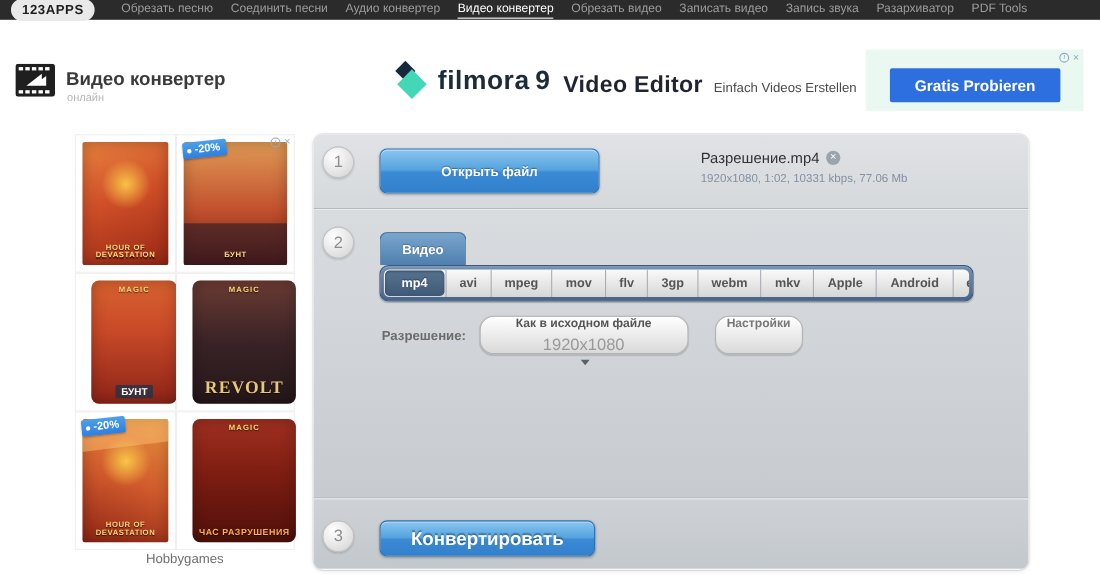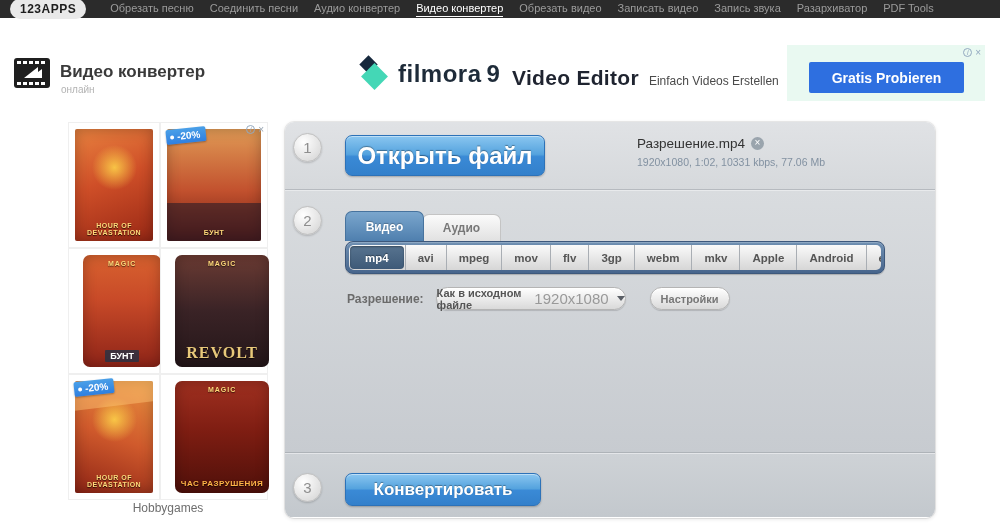--- a/index.html
+++ b/index.html
@@ -86,21 +86,21 @@
   .step-circle { position:absolute; width:29px; height:29px; border-radius:50%;
                  background:radial-gradient(circle at 35% 30%, #ffffff, #dddddd 75%, #cfcfcf);
                  border:1px solid #c0c0c0; box-shadow:0 1px 2px rgba(0,0,0,.18);
                  color:#8e8e8e; font-size:15px; display:flex; align-items:center; justify-content:center; }
 
   .blue-btn { background:linear-gradient(to bottom,#8ac6f0 0%,#55a3de 47%,#3a8ad6 53%,#3380cb 100%);
               border:1px solid #2d72b8; border-radius:7px; color:#fff; font-weight:bold; cursor:pointer;
               text-shadow:0 -1px 1px rgba(0,0,0,.35);
               box-shadow:inset 0 1px 0 rgba(255,255,255,.45), 0 1px 2px rgba(0,0,0,.25);
               display:flex; align-items:center; justify-content:center; }
-  .open-btn { position:absolute; left:60px; top:13px; width:200px; height:41px; font-size:24px; }
+  .open-btn { position:absolute; left:60px; top:13px; width:200px; height:41px; font-size:12px; }
   .convert-btn { position:absolute; left:60px; top:20px; width:196px; height:33px; font-size:17px; }
 
   .file-block { position:absolute; left:352px; top:14px; }
   .file-row { display:flex; align-items:center; gap:6px; }
   .file-name { font-size:13.5px; color:#333; }
   .file-close { width:13px; height:13px; border-radius:50%; background:#9aa4ad; color:#fff; font-size:10px;
                 line-height:12px; text-align:center; cursor:pointer; }
   .file-info { margin-top:5px; font-size:10.5px; color:#8291a1; }
 
   .tabs { position:absolute; left:60px; top:21px; display:flex; align-items:flex-end; }
@@ -120,23 +120,23 @@
          color:#555; cursor:pointer; border-left:1px solid #a9aeb4; padding:0 12px; }
   .fmt:first-child { border-left:none; }
   .fmt.active { background:linear-gradient(#57738f,#3e5a78); color:#fff; border-radius:4px; margin:1px;
                 border-left:none; text-shadow:0 -1px 1px rgba(0,0,0,.4);
                 box-shadow:inset 0 1px 2px rgba(0,0,0,.35); padding:0 15px; }
   .fmt-more { flex:1; display:flex; align-items:center; justify-content:space-between;
               border-left:1px solid #a9aeb4; padding:0 12px; cursor:pointer; font-size:11.5px; font-weight:bold; color:#555; }
 
   .res-row { position:absolute; left:62px; top:97px; display:flex; align-items:center; }
   .res-label { font-size:12px; font-weight:bold; color:#6b6b6b; }
-  .pill { height:23px; border-radius:13px; background:linear-gradient(#ffffff,#d9d9d9); border:1px solid #b4b4b4;
+  .pill { height:35px; border-radius:13px; background:linear-gradient(#ffffff,#d9d9d9); border:1px solid #b4b4b4;
           box-shadow:0 1px 1px rgba(0,0,0,.15), inset 0 1px 0 #fff; display:flex; align-items:center;
-          justify-content:center; cursor:pointer; }
+          cursor:pointer;flex-direction:column; }
   .res-select { margin-left:12px; width:190px; gap:5px; }
   .res-value { font-size:11px; font-weight:bold; color:#555; }
   .res-detail { font-size:15px; color:#999; }
   .dd-arrow { width:0; height:0; border-left:4px solid transparent; border-right:4px solid transparent;
               border-top:5px solid #5a5f66; margin-left:3px; }
   .settings-btn { margin-left:24px; width:80px; font-size:11px; font-weight:bold; color:#777; }
 </style>
 </head>
 <body>
 
@@ -258,21 +258,20 @@
         </div>
         <div class="file-info">1920x1080, 1:02, 10331 kbps, 77.06 Mb</div>
       </div>
     </div>
 
     <div class="sec sec2">
       <div class="step-circle" style="left:8px; top:16px;">2</div>
 
       <div class="tabs">
         <div class="tab active">Видео</div>
-        <div class="tab inactive">Аудио</div>
       </div>
 
       <div class="format-bar">
         <div class="format-strip">
           <div class="fmt active">mp4</div>
           <div class="fmt">avi</div>
           <div class="fmt">mpeg</div>
           <div class="fmt">mov</div>
           <div class="fmt">flv</div>
           <div class="fmt">3gp</div>

